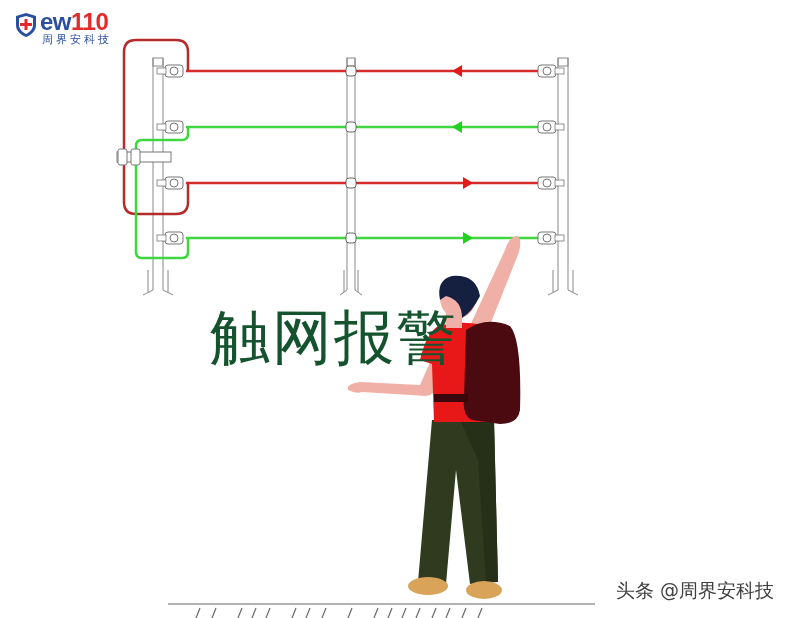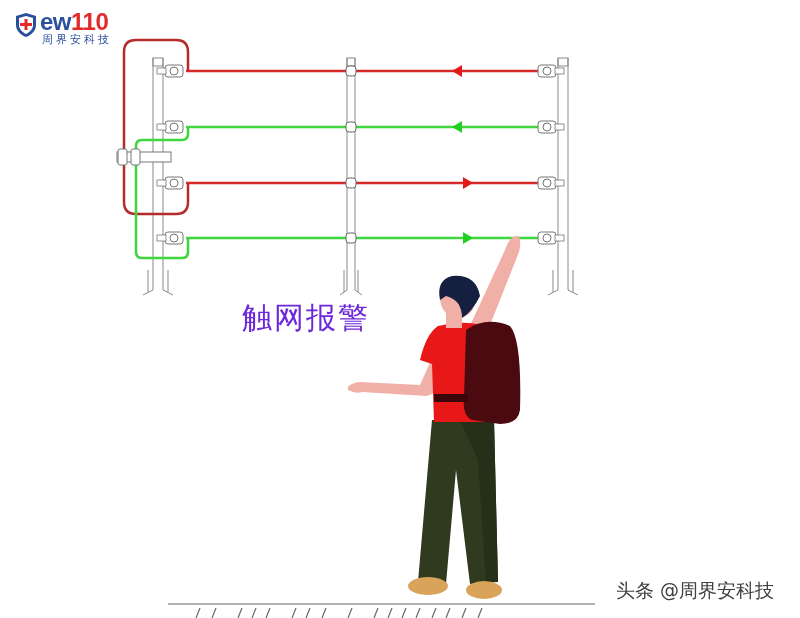--- a/index.html
+++ b/index.html
@@ -2,21 +2,21 @@
 <html><head>
 <meta charset="utf-8">
 <style>
   html, body { margin:0; padding:0; background:#ffffff; }
   body { width:800px; height:618px; position:relative; overflow:hidden; font-family:"DejaVu Sans", sans-serif; }
   .logo { position:absolute; left:14px; top:10px; width:100px; height:32px; }
   .logo-text { position:absolute; left:26px; top:-2px; font-family:"Liberation Sans", sans-serif; font-weight:bold; font-size:24px; color:#2a4f9e; letter-spacing:-0.5px; }
   .logo-text .red { color:#e22a2a; }
   .logo-sub { position:absolute; left:28px; top:22px; font-size:11px; color:#2a4f9e; letter-spacing:3px; white-space:nowrap; }
   svg.scene { position:absolute; left:0; top:0; }
-  .caption { position:absolute; left:242px; top:298px; font-family:"DejaVu Serif", serif; font-size:30px; color:#6d28d9; letter-spacing:2px; white-space:nowrap; }
+  .caption { position:absolute; left:210px; top:298px; font-family:"DejaVu Serif", serif; font-size:60px; color:#14532d; letter-spacing:2px; white-space:nowrap; }
   .watermark { position:absolute; left:616px; top:578px; font-size:19px; color:#404040; white-space:nowrap; }
 </style>
 </head>
 <body>
 
 <div class="logo">
   <svg width="24" height="26" viewBox="0 0 24 26" style="position:absolute;left:0;top:2px">
     <path d="M12 1 L22 4 L22 13 C22 19 17 23 12 25 C7 23 2 19 2 13 L2 4 Z" fill="#2a4f9e"></path>
     <path d="M12 4 L19 6 L19 13 C19 17 16 20 12 22 C8 20 5 17 5 13 L5 6 Z" fill="#ffffff"></path>
     <rect x="6" y="11" width="12" height="3" fill="#e22a2a"></rect>

